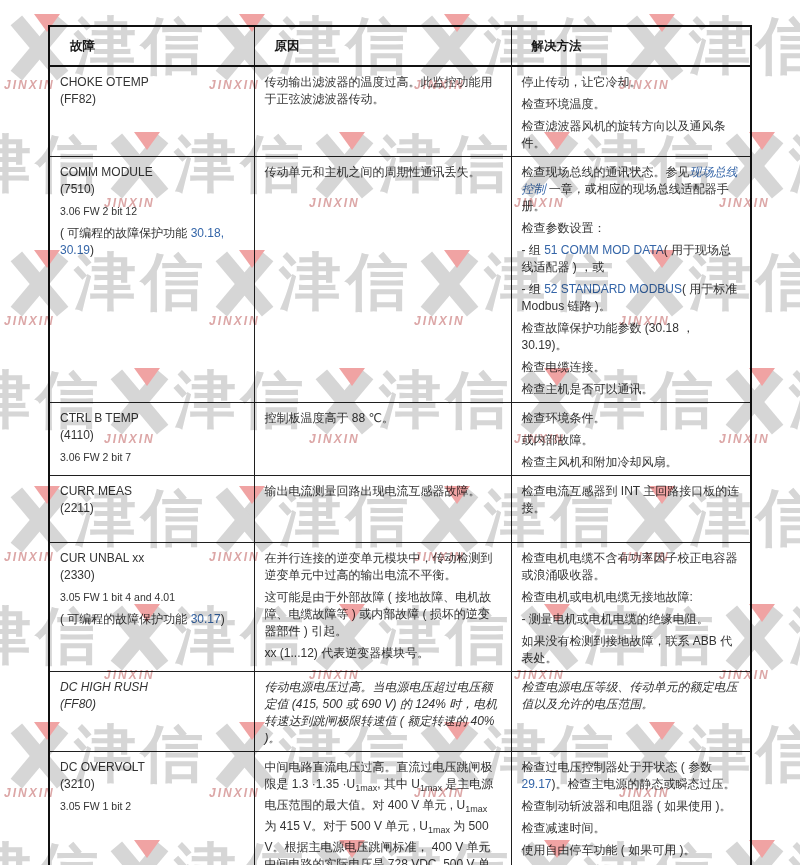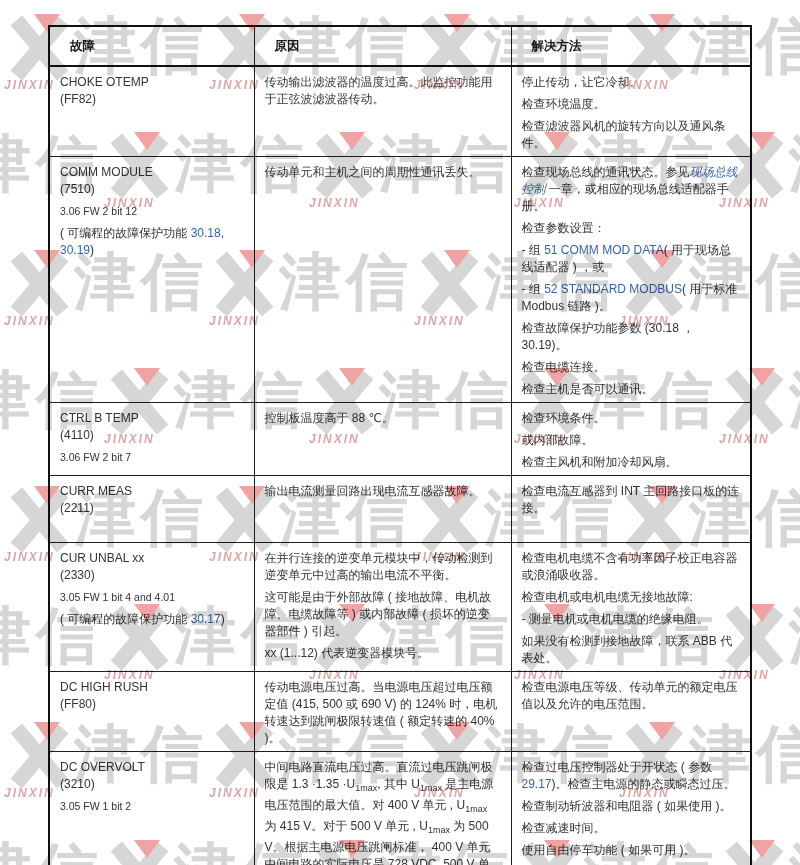--- a/index.html
+++ b/index.html
@@ -124,21 +124,21 @@
             <p class="p"><span>这可能是由于外部故障 ( 接地故障、电机故障、电缆故障等 ) 或内部故障 ( 损坏的逆变器部件 ) 引起。</span></p>
             <p class="p"><span>xx (1...12) 代表逆变器模块号。</span></p>
           </td>
           <td>
             <p class="p"><span>检查电机电缆不含有功率因子校正电容器或浪涌吸收器。</span></p>
             <p class="p"><span>检查电机或电机电缆无接地故障:</span></p>
             <p class="p"><span>- 测量电机或电机电缆的绝缘电阻。</span></p>
             <p class="p"><span>如果没有检测到接地故障，联系 ABB 代表处。</span></p>
           </td>
         </tr>
-        <tr style="height: 69px;">
+        <tr style="height: 69px; font-style: italic;">
           <td>
             <p class="p"><span>DC HIGH RUSH</span><br><span>(FF80)</span></p>
           </td>
           <td>
             <p class="p"><span>传动电源电压过高。当电源电压超过电压额定值 (415, 500 或 690 V) 的 124% 时，电机转速达到跳闸极限转速值 ( 额定转速的 40% )。</span></p>
           </td>
           <td>
             <p class="p"><span>检查电源电压等级、传动单元的额定电压值以及允许的电压范围。</span></p>
           </td>
         </tr>

